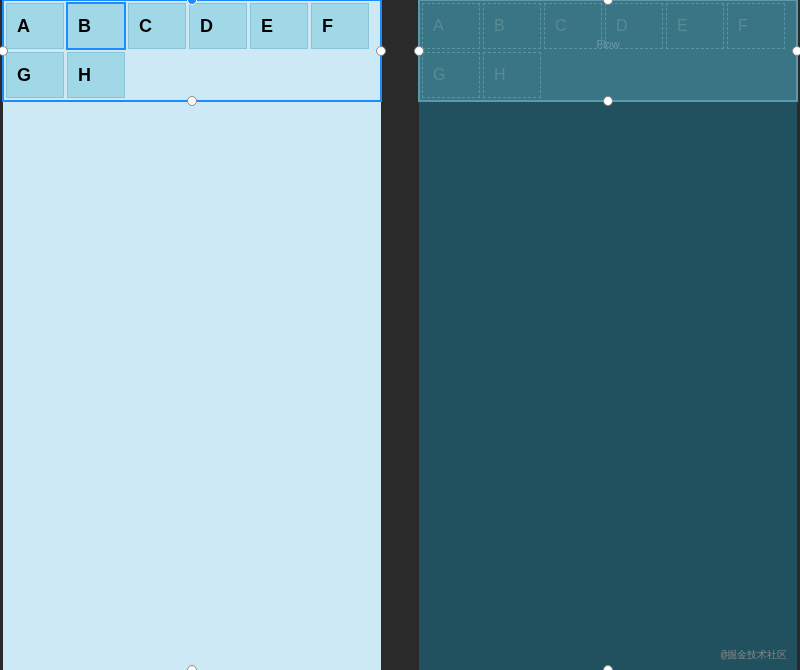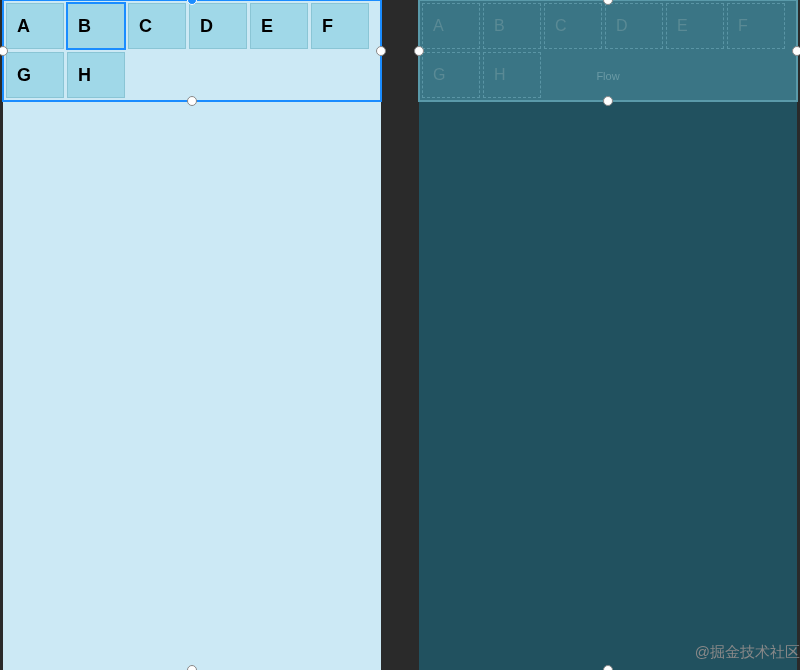--- a/index.html
+++ b/index.html
@@ -75,21 +75,20 @@
       background: #3a7585;
     }
     .flow-label {
       position: absolute;
       top: 38px;
       left: 50%;
       transform: translateX(-50%);
       color: #6a9aa5;
       font-size: 11px;
       z-index: 5;
-      margin-top: 32px;
     }
     .handle {
       width: 10px;
       height: 10px;
       border-radius: 50%;
       background: #fff;
       border: 1.5px solid #888;
       position: absolute;
       z-index: 10;
     }
@@ -122,24 +121,25 @@
       height: 10px;
       border-radius: 50%;
       background: #fff;
       border: 1.5px solid #888;
       position: absolute;
       z-index: 10;
     }
     .watermark {
       position: absolute;
       bottom: 8px;
-      right: 0;
+      right: 13px;
       color: #888;
-      font-size: 15px;
+      font-size: 10px;
       z-index: 20;
+      font-family: Liberation Mono, monospace;
     }
   </style>
 </head>
 <body>
 
 <div class="panel panel-left">
   <div class="grid-container selected">
     <div class="handle blue top"></div>
     <div class="handle left"></div>
     <div class="handle right"></div>

